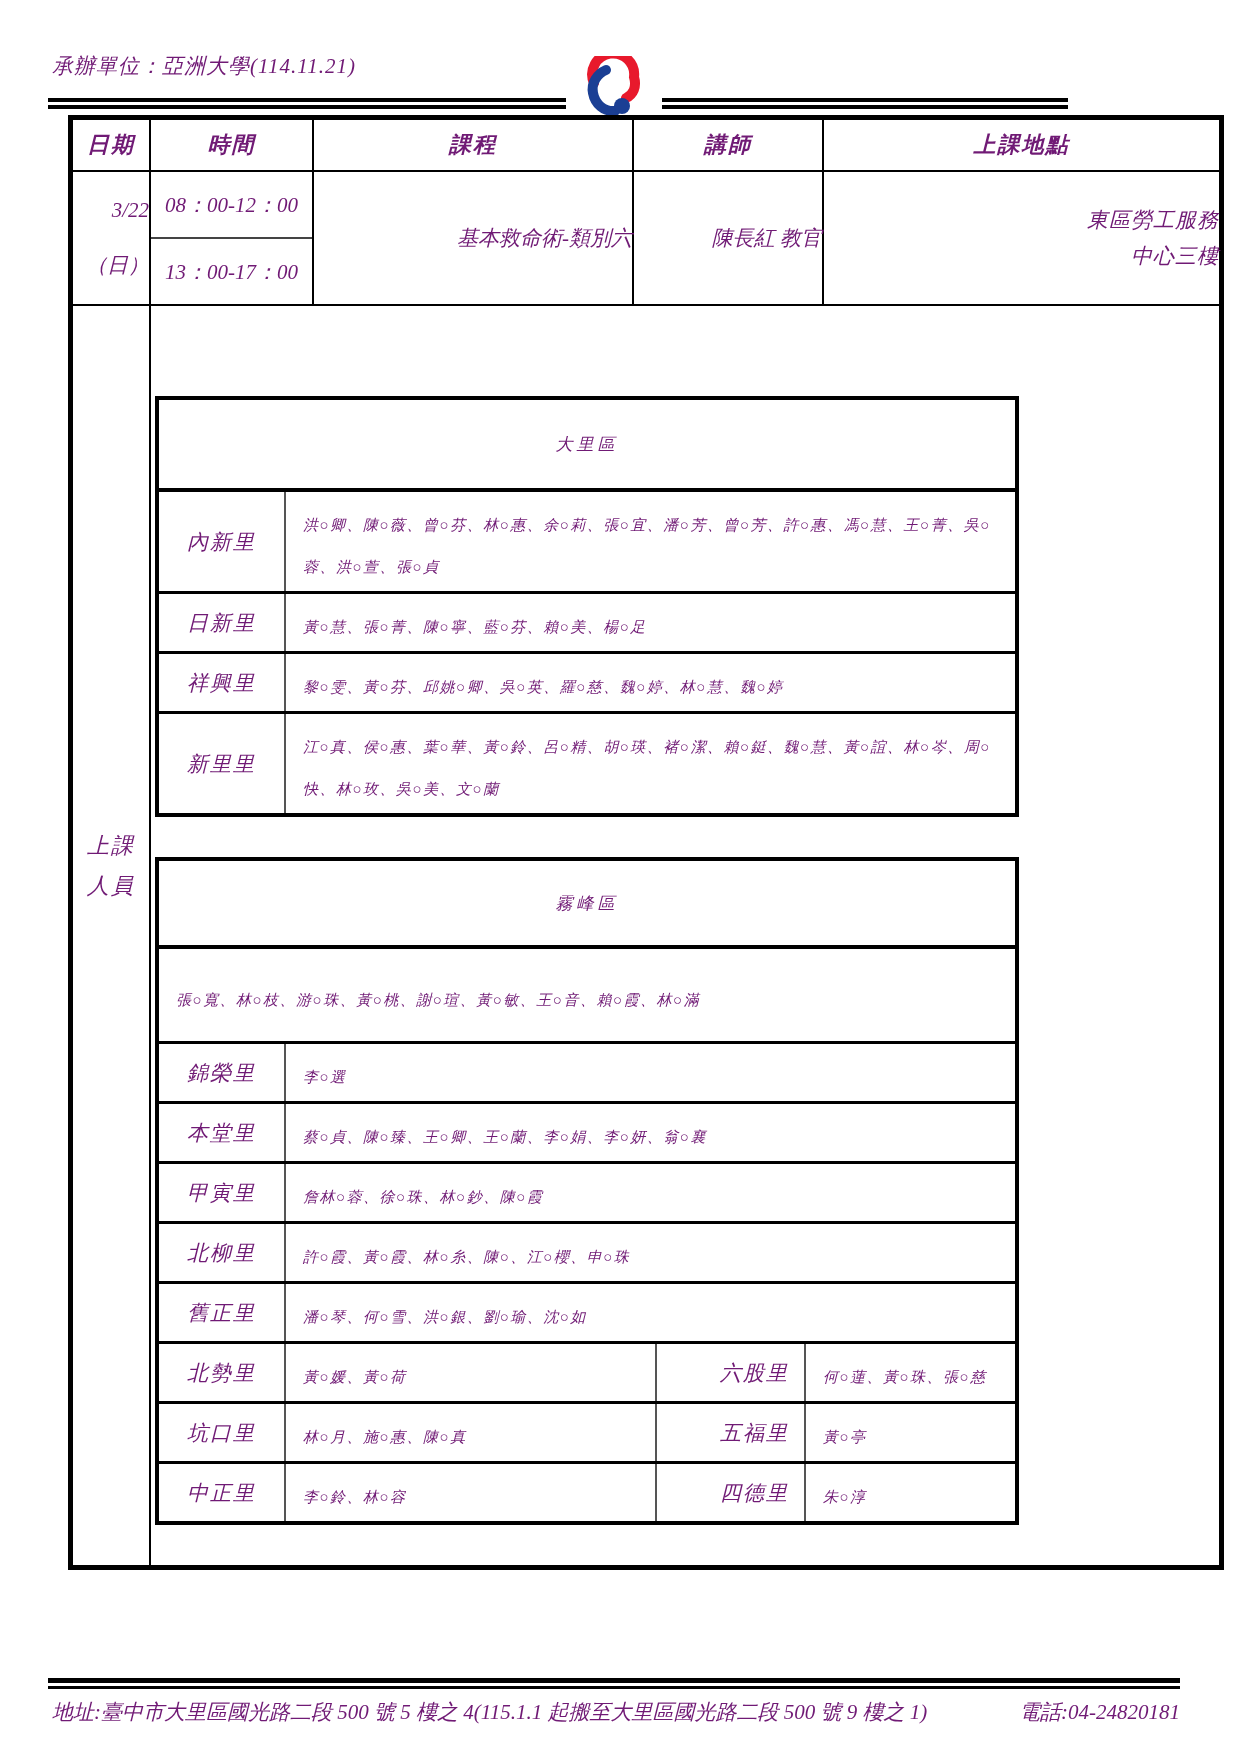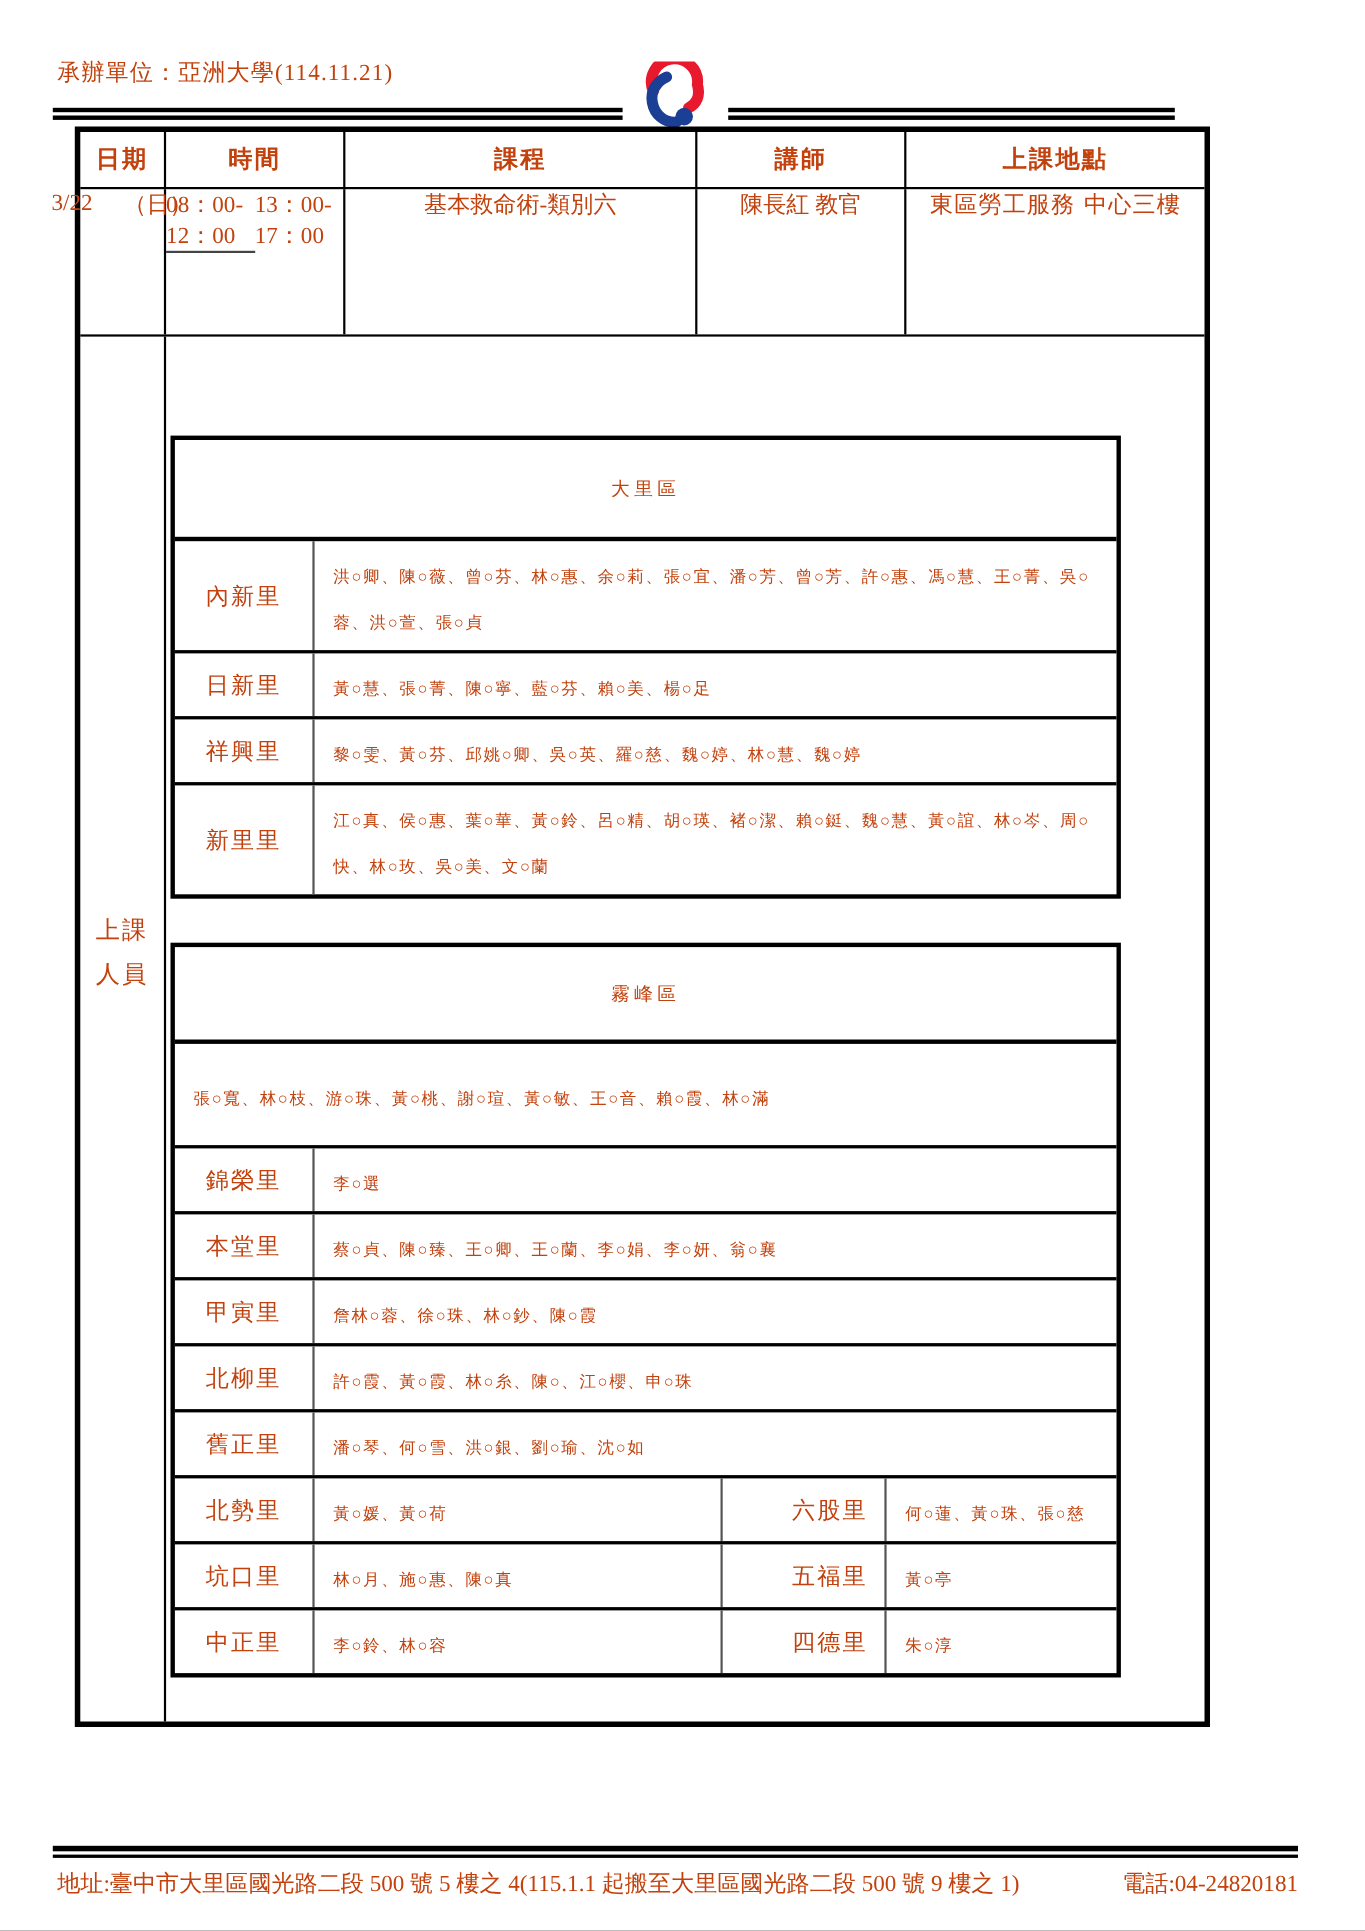--- a/index.html
+++ b/index.html
@@ -1,37 +1,37 @@
 <!DOCTYPE html>
 <html><head>
 <meta charset="utf-8">
 <style>
   html,body{margin:0;padding:0;background:#888;}
   .page{position:relative;width:1241px;height:1755px;background:#ffffff;
-        font-family:"Liberation Serif","DejaVu Serif",serif;color:#c2410c;overflow:hidden;}
+        font-family:"Liberation Serif","DejaVu Serif",serif;color:#701a75;overflow:hidden;font-style:italic;}
 
   
   .org-line{position:absolute;left:52px;top:52px;font-size:21px;letter-spacing:1px;}
   .top-rule{position:absolute;left:48px;top:98px;width:1020px;height:3px;
             border-top:4px solid #000;border-bottom:4px solid #000;}
   .logo-mask{position:absolute;left:566px;top:92px;width:96px;height:22px;background:#fff;}
   .logo{position:absolute;left:584px;top:56px;width:62px;height:66px;}
 
   
-  .outer-table{position:absolute;left:68px;top:115px;width:1032px;height:1455px;
+  .outer-table{position:absolute;left:68px;top:115px;width:1156px;height:1455px;
                border:5px solid #000;box-sizing:border-box;display:flex;flex-direction:column;}
   .head-row{display:flex;height:50px;border-bottom:2px solid #000;flex-shrink:0;}
   .hc{display:flex;align-items:center;justify-content:center;font-weight:bold;
       font-size:22px;letter-spacing:2px;border-right:2px solid #000;box-sizing:border-box;}
   .c0{width:78px;} .c1{width:163px;} .c2{width:320px;} .c3{width:190px;}
   .c4{flex:1;border-right:none;}
 
   .data-row{display:flex;height:132px;border-bottom:2px solid #000;font-size:21px;flex-shrink:0;}
-  .dc{border-right:2px solid #000;display:flex;flex-direction:row;
-      align-items:flex-start;justify-content:center;box-sizing:border-box;}
+  .dc{border-right:2px solid #000;display:flex;flex-direction:column;
+      align-items:flex-end;justify-content:center;box-sizing:border-box;}
   .dc.last{border-right:none;}
   .date-cell{gap:28px;}
   .loc-cell{gap:8px;letter-spacing:1px;}
   .time-cell{padding:0;justify-content:stretch;}
   .time-half{flex:1;display:flex;align-items:center;justify-content:center;width:100%;}
   .time-half.first{border-bottom:2px solid #444;box-sizing:border-box;}
 
   
   .att-row{flex:1;display:flex;min-height:0;}
   .att-label{width:78px;border-right:2px solid #000;display:flex;flex-direction:column;

